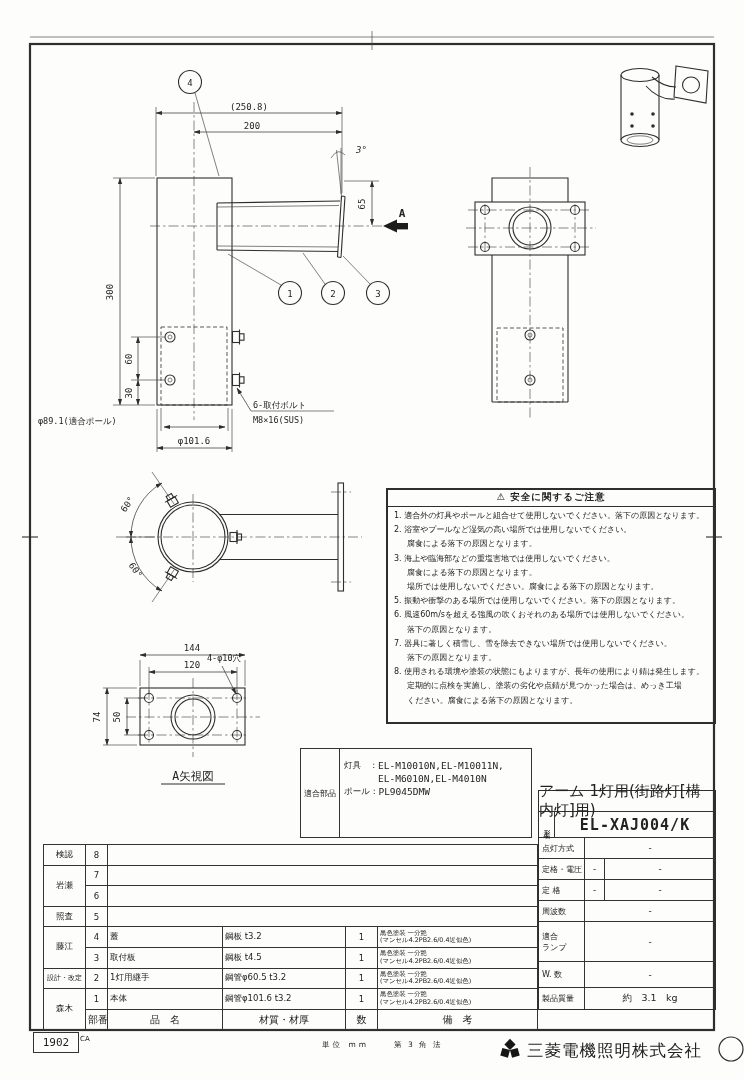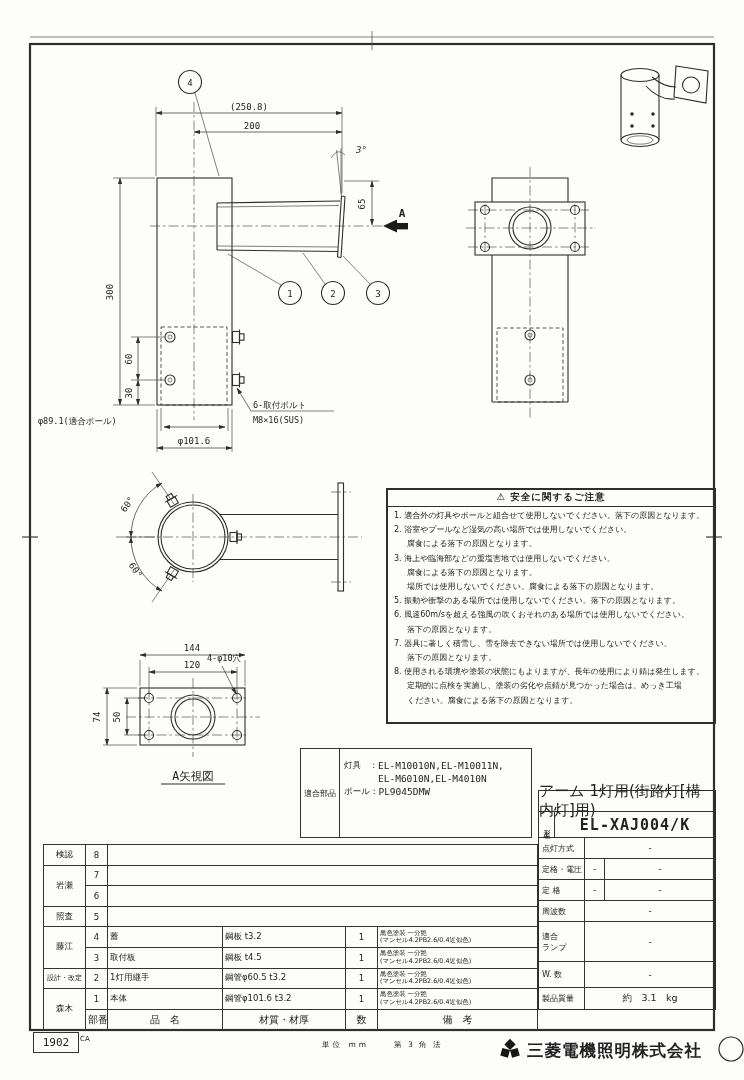--- a/index.html
+++ b/index.html
@@ -45,21 +45,21 @@
   #ptable td.rem{padding:0 2px;}
   #ptable .r2l{font-size:6.4px;line-height:7.6px;}
   #ptable td.small{font-size:7px;padding:0;}
   
   #corner{left:33px;top:1032px;width:44px;height:19px;border:1.6px solid #333;
           display:flex;align-items:center;justify-content:center;
           font-family:"DejaVu Sans Mono",monospace;font-size:11px;}
   #cornerca{left:80px;top:1035px;font-size:7px;}
   #units{left:322px;top:1040px;font-size:7.5px;letter-spacing:3px;}
   #proj{left:394px;top:1040px;font-size:7.5px;letter-spacing:2px;}
-  #company{left:527px;top:1040px;font-size:16.5px;font-weight:700;letter-spacing:1px;}
+  #company{left:527px;top:1040px;font-size:16.5px;font-weight:400;letter-spacing:1px;}
   #mlogo{left:496px;top:1036px;}
 </style>
 </head>
 <body>
 
 <div id="page">
 
 <svg class="abs" style="left:0;top:0" width="744" height="1080" viewBox="0 0 744 1080">
   <defs>
     <marker id="ar" viewBox="0 0 8 6" refX="7.5" refY="3" markerWidth="9" markerHeight="7" orient="auto-start-reverse">

